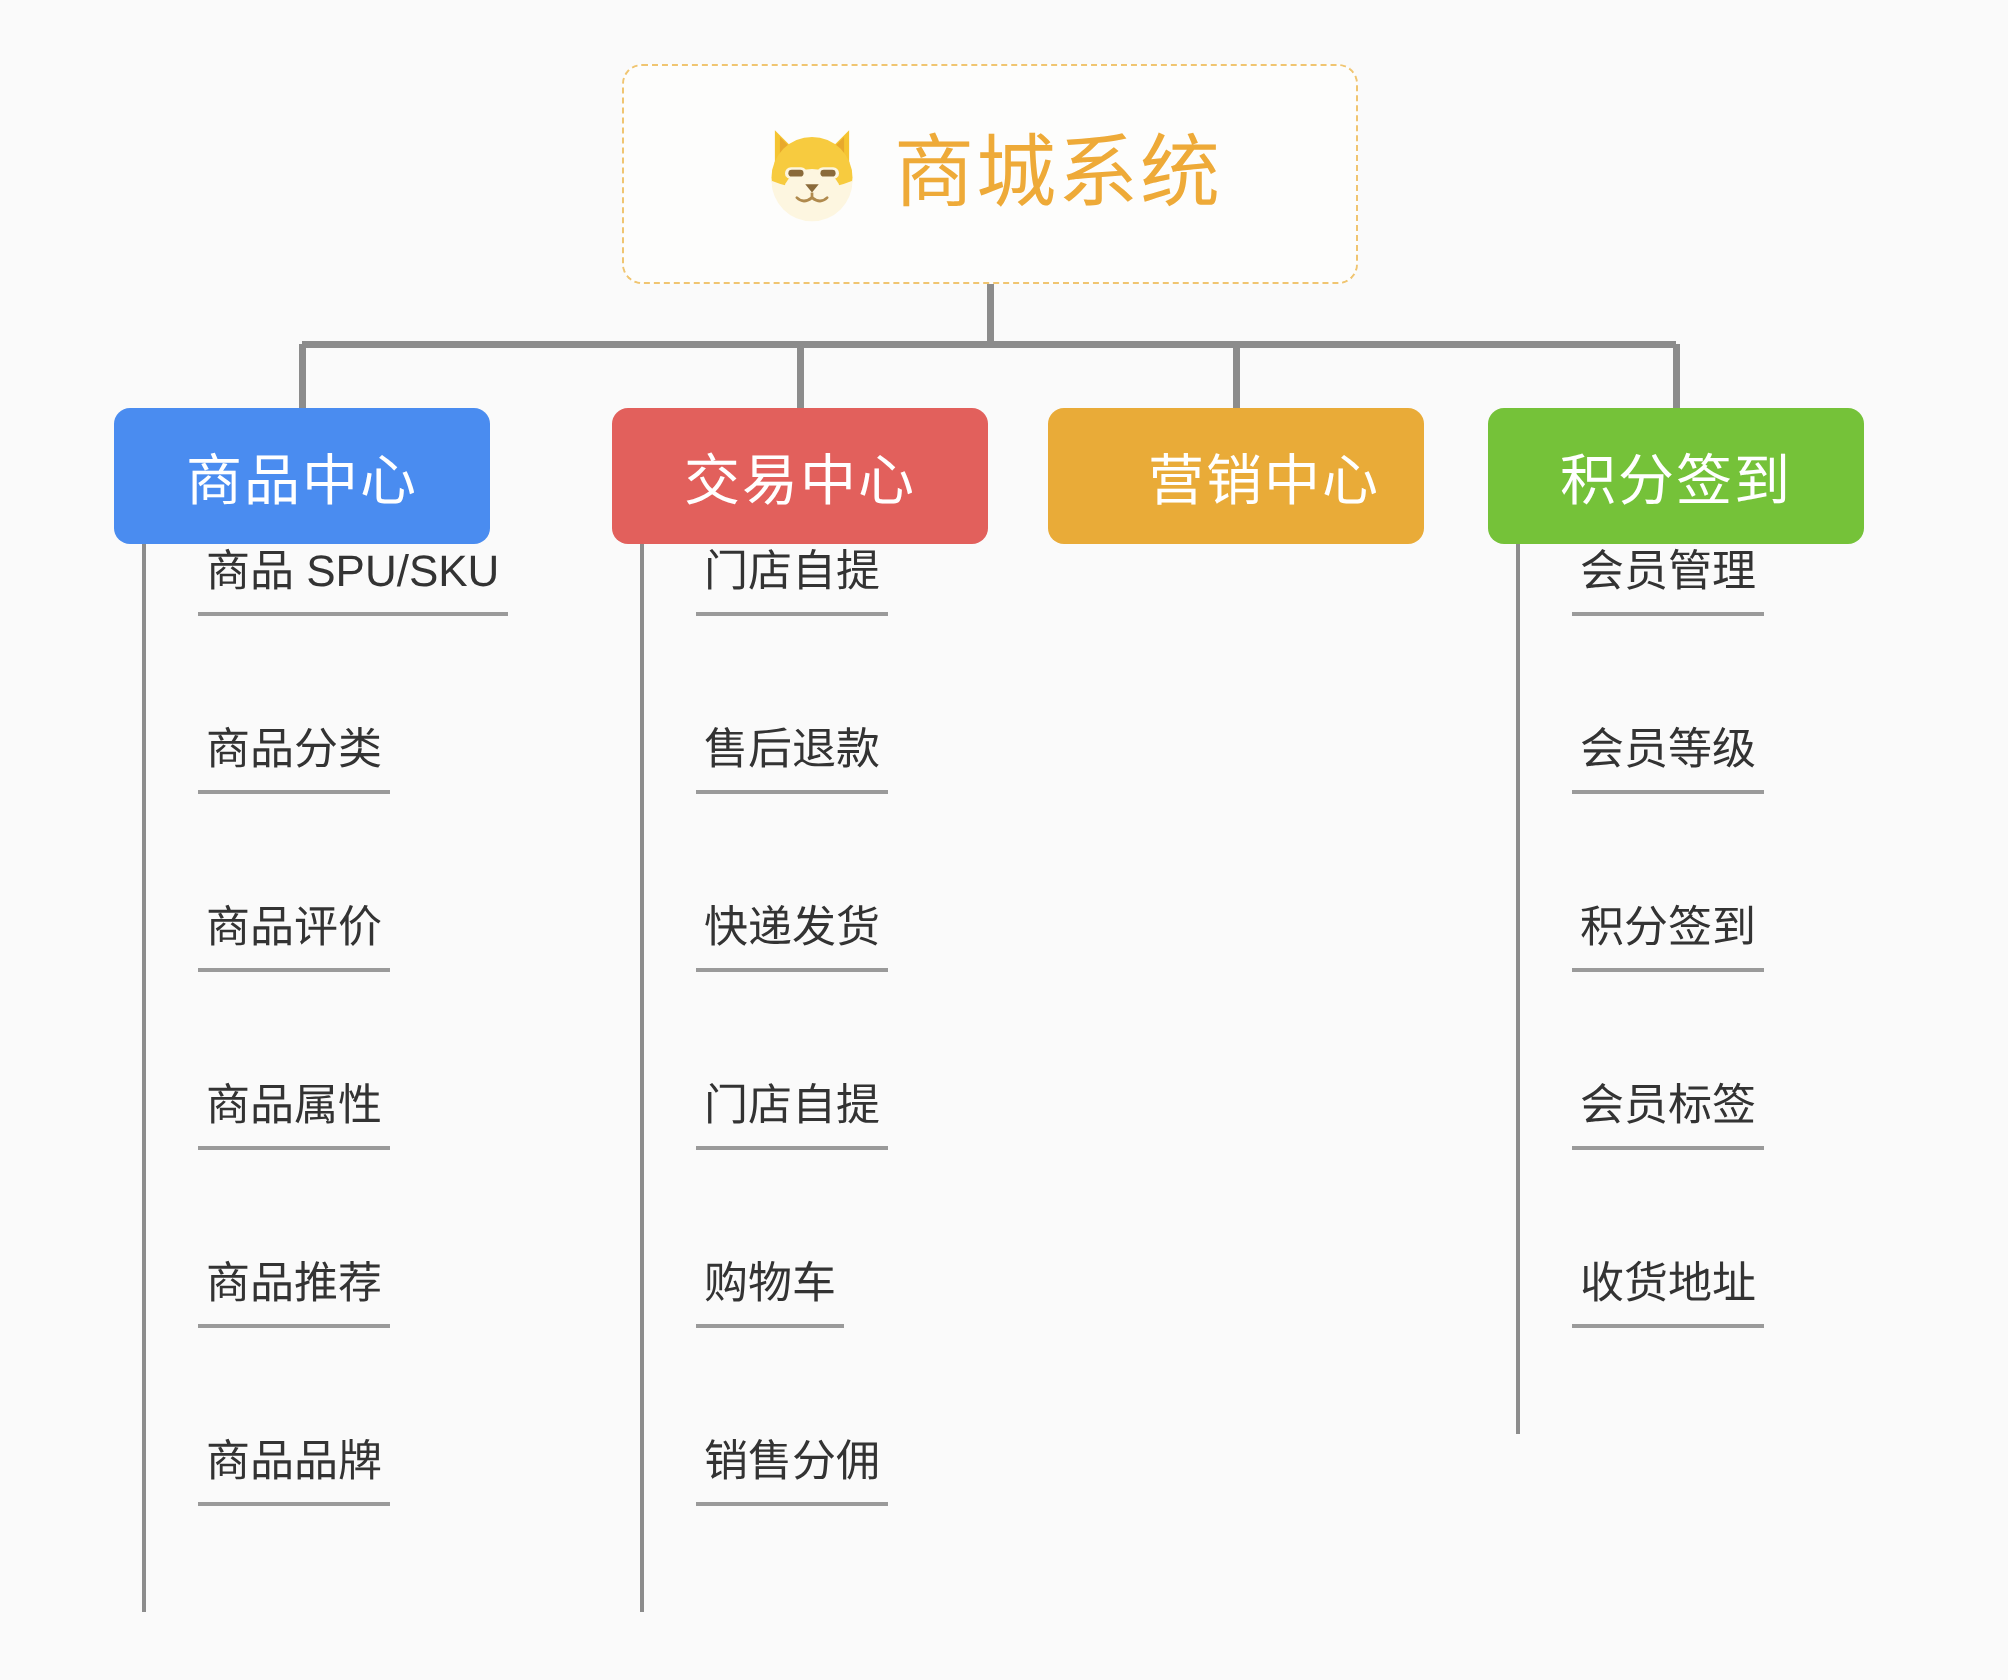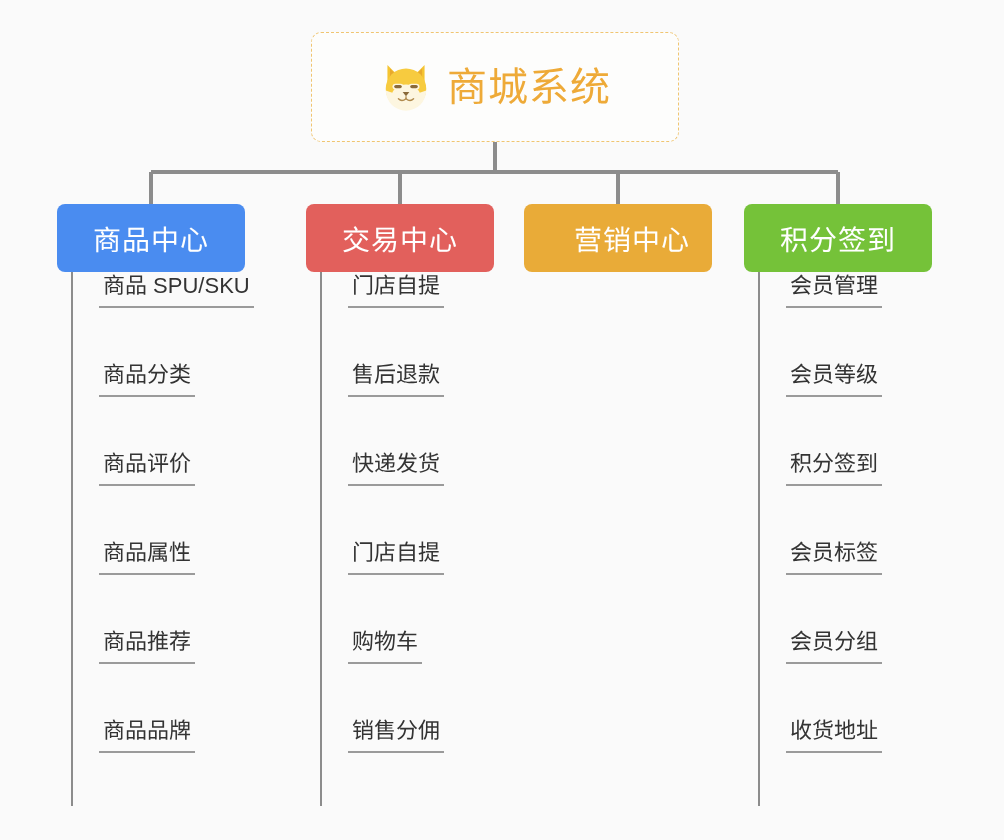--- a/index.html
+++ b/index.html
@@ -229,21 +229,18 @@
       <div class="leaf">
           <span class="leaf-label">会员等级</span>
         </div>
       <div class="leaf">
           <span class="leaf-label">积分签到</span>
         </div>
       <div class="leaf">
           <span class="leaf-label">会员标签</span>
         </div>
       <div class="leaf">
-          <span class="leaf-label">会员分组</span>
-        </div>
-      <div class="leaf">
           <span class="leaf-label">收货地址</span>
         </div>
     </div>
   </div>
 
 </div>
 
 </body></html>

